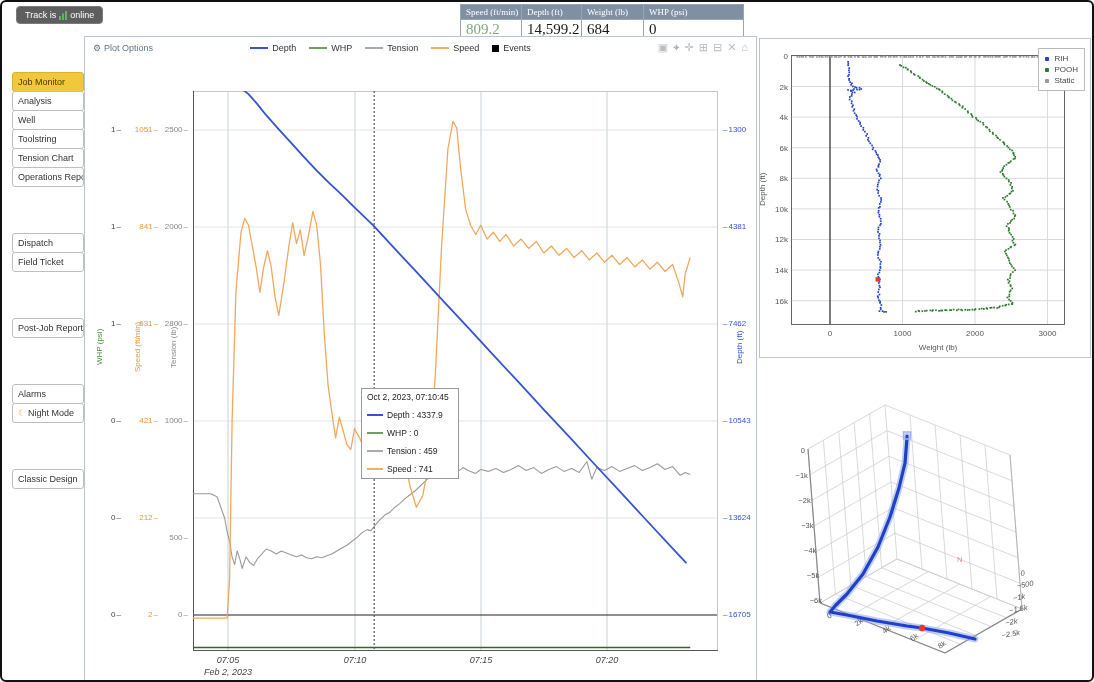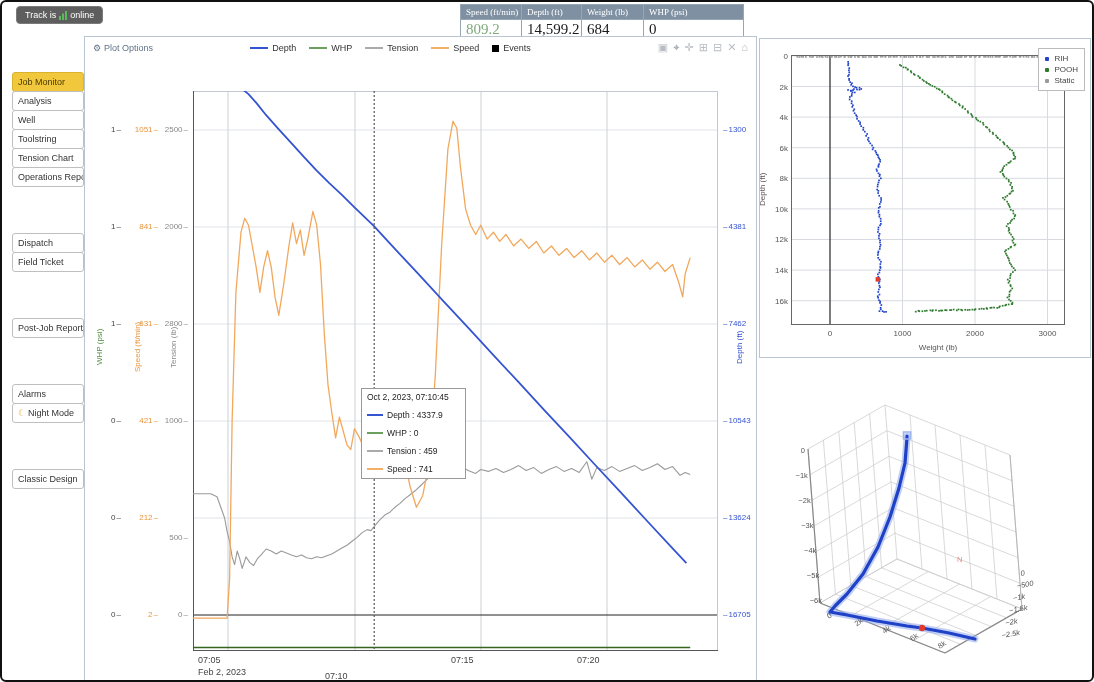--- a/index.html
+++ b/index.html
@@ -40,24 +40,24 @@
   #modebar span.sel{color:#8a9199;}
   
   .tick{position:absolute;font-size:8px;line-height:8px;}
   .tick.ra{text-align:right;}
   .t-whp{color:#444;}.t-whp::after{content:"\2013";color:#444;margin-left:1px;}
   .t-speed{color:#e8963c;}.t-speed::after{content:"\2013";margin-left:1px;}
   .t-ten{color:#888;}.t-ten::after{content:"\2013";margin-left:1px;}
   .t-dep{color:#3554d1;}.t-dep::before{content:"\2013";margin-right:1px;}
   .vtitle{position:absolute;writing-mode:vertical-rl;transform:rotate(180deg);font-size:8px;
     height:140px;display:flex;align-items:center;justify-content:center;}
-  .xtick{position:absolute;font-size:9px;color:#444;width:60px;}
+  .xtick{position:absolute;font-size:9px;color:#444;width:60px;text-align:center;font-style:italic;}
   
   #tooltip{position:absolute;left:276px;top:351px;background:#fff;border:1px solid #999;
-    padding:3px 16px 4px 5px;font-size:8.5px;color:#222;z-index:5;white-space:nowrap;}
+    padding:3px 9px 4px 5px;font-size:8.5px;color:#222;z-index:5;white-space:nowrap;}
   #tooltip .tt-row{display:flex;align-items:center;gap:4px;margin-top:8px;}
   .tt-sw{width:16px;height:0;border-top:2px solid;}
   
   .s-ytick{position:absolute;font-size:8px;color:#555;width:24px;text-align:right;}
   .s-xtick{position:absolute;font-size:8px;color:#555;width:34px;text-align:center;}
   #scatter-legend{position:absolute;right:5px;top:9px;background:#fff;border:1px solid #bbb;
     padding:3px 6px;font-size:8px;color:#444;}
   #scatter-legend .sl-row{display:flex;align-items:center;gap:5px;margin:2px 0;cursor:pointer;}
   .sl-dot{width:4px;height:4px;border-radius:1px;}
   svg{display:block;}
@@ -179,21 +179,21 @@
         <div class="tick t-ten ra" style="left: 68px; top: 380px; width: 35px;">1000</div>
         <div class="tick t-ten ra" style="left: 68px; top: 477px; width: 35px; margin-top: 20px;">500</div>
         <div class="tick t-ten ra" style="left: 68px; top: 574px; width: 35px;">0</div>
         <div class="tick t-dep" style="left: 638px; top: 89px; width: 40px;">1300</div>
         <div class="tick t-dep" style="left: 638px; top: 186px; width: 40px;">4381</div>
         <div class="tick t-dep" style="left: 638px; top: 283px; width: 40px;">7462</div>
         <div class="tick t-dep" style="left: 638px; top: 380px; width: 40px;">10543</div>
         <div class="tick t-dep" style="left: 638px; top: 477px; width: 40px;">13624</div>
         <div class="tick t-dep" style="left: 638px; top: 574px; width: 40px;">16705</div>
         <div class="xtick" style="left: 113px; top: 618px;">07:05</div>
-        <div class="xtick" style="left: 240px; top: 634px;">07:10</div>
+        <div class="xtick" style="left: 240px; top: 618px;">07:10</div>
         <div class="xtick" style="left: 366px; top: 618px;">07:15</div>
         <div class="xtick" style="left: 492px; top: 618px;">07:20</div>
       </div>
 
     <div class="vtitle" style="left:10px;top:240px;color:#4f8f3f;">WHP (psi)</div>
     <div class="vtitle" style="left:48px;top:240px;color:#e8963c;">Speed (ft/min)</div>
     <div class="vtitle" style="left:84px;top:240px;color:#888;">Tension (lb)</div>
     <div class="vtitle" style="left:650px;top:240px;color:#3554d1;">Depth (ft)</div>
 
     <div id="main-plot" class="abs" style="left:108px;top:54px;width:525px;height:560px;">

